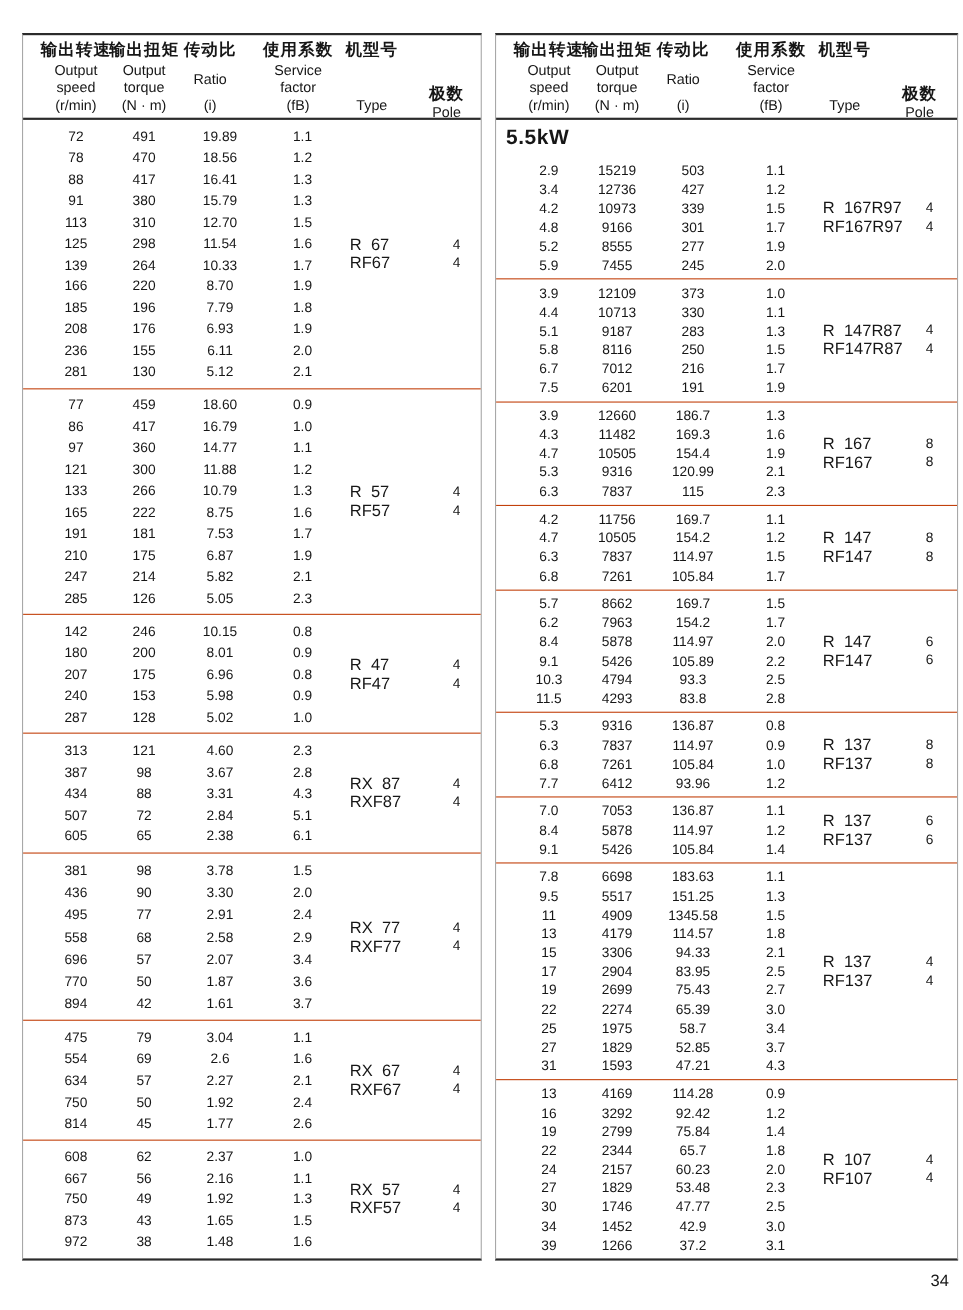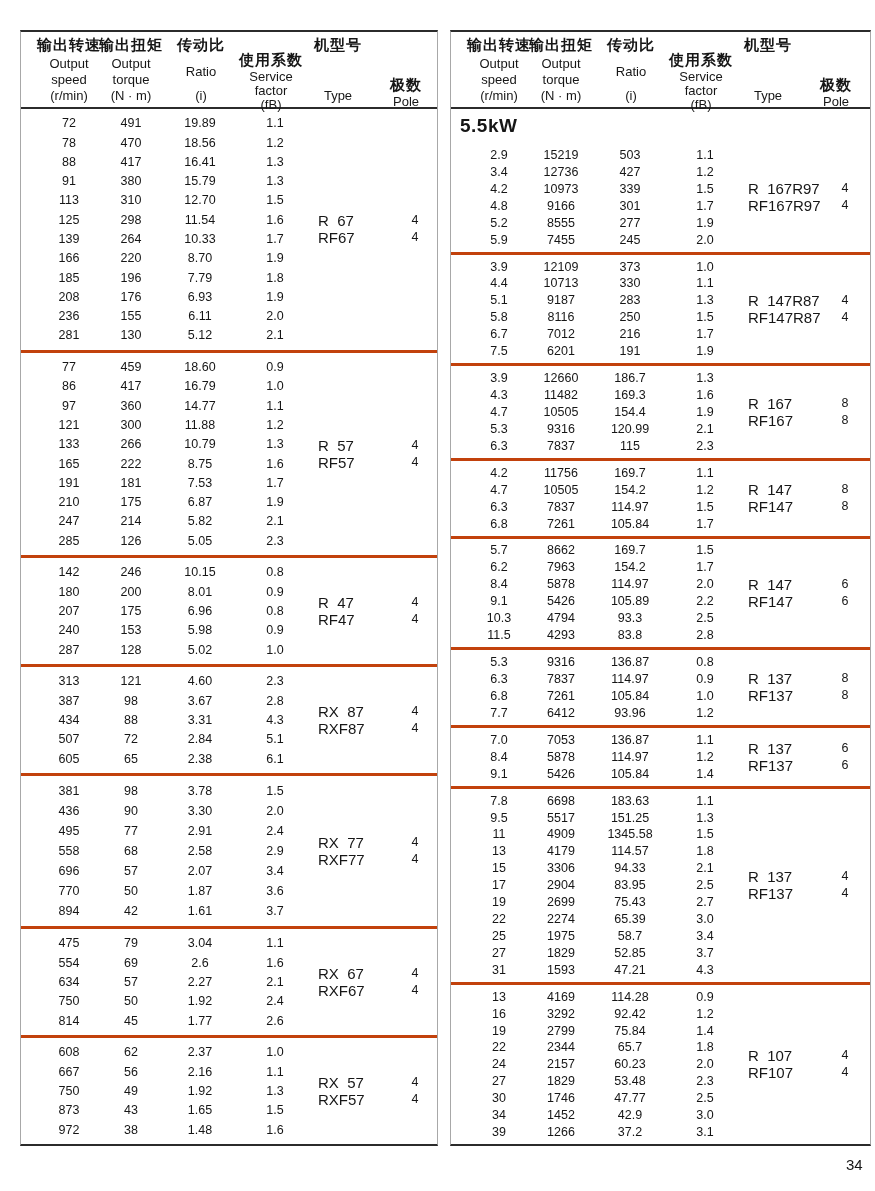--- a/index.html
+++ b/index.html
@@ -12,32 +12,32 @@
   .panel-left  { left:20px;  width:418px; }
   .panel-right { left:450px; width:421px; }
 
   .thead { height:77px; border-bottom:2px solid #2b2b2b; position:relative; }
   .hcell { position:absolute; top:4px; bottom:4px; display:flex; flex-direction:column;
            justify-content:space-between; align-items:center; text-align:center; }
   .hcell .zh { font-size:15px; font-weight:600; letter-spacing:1px; white-space:nowrap; }
   .hcell .en { font-size:13px; line-height:14px; }
   .h1 { left:6px;   width:84px; }
   .h2 { left:72px;  width:76px; }
-  .h3 { left:140px; width:80px; }
-  .h4 { left:210px; width:80px;margin-top:15px; }
+  .h3 { left:130px; width:80px; }
+  .h4 { left:210px; width:80px; }
   .h5 { left:278px; width:78px;gap:24px; }
   .h6 { left:358px; width:54px;margin-top:40px; }
 
   .power-title { height:34px; display:flex; align-items:center; padding-left:9px;
                  font-size:19px; font-weight:700; letter-spacing:0.5px; }
 
   .blocks { flex:1; display:flex; flex-direction:column; }
   .block { position:relative; display:flex; flex-direction:column; justify-content:space-evenly;
            padding:2px 0; }
-  .block + .block { border-top:3px solid #c2410c; }
+  .block + .block { border-top:1px solid #c2410c; }
 
   .row { display:grid; grid-template-columns:76px 48px 90px 60px; padding-left:10px; }
   .cell { text-align:center; font-size:12.5px; white-space:nowrap; }
 
   .overlay-type { position:absolute; left:297px; top:50%; transform:translateY(-50%);
                   font-size:15px; line-height:17px; white-space:pre; }
   .overlay-pole { position:absolute; left:376px; width:36px; top:50%; transform:translateY(-50%);
                   font-size:12.5px; line-height:17px; text-align:center; }
 
   .page-number { position:absolute; left:846px; top:1156px; font-size:15px; }

